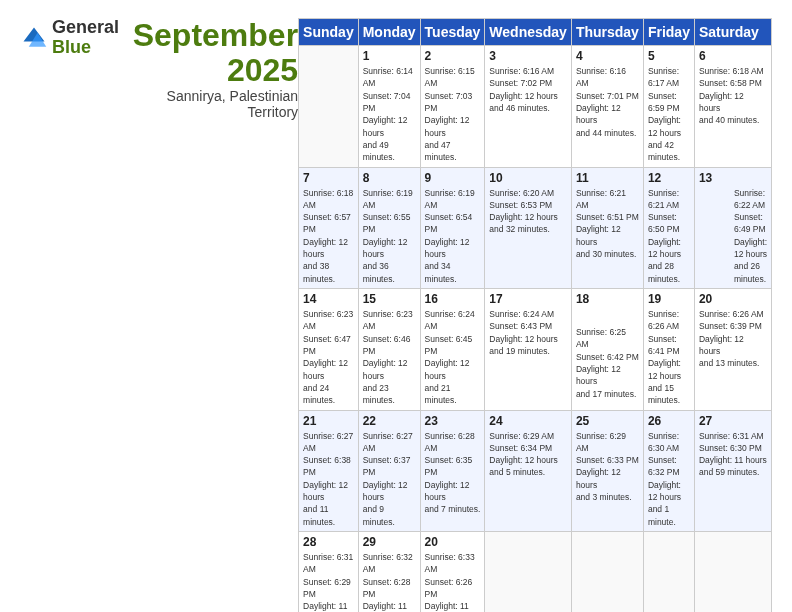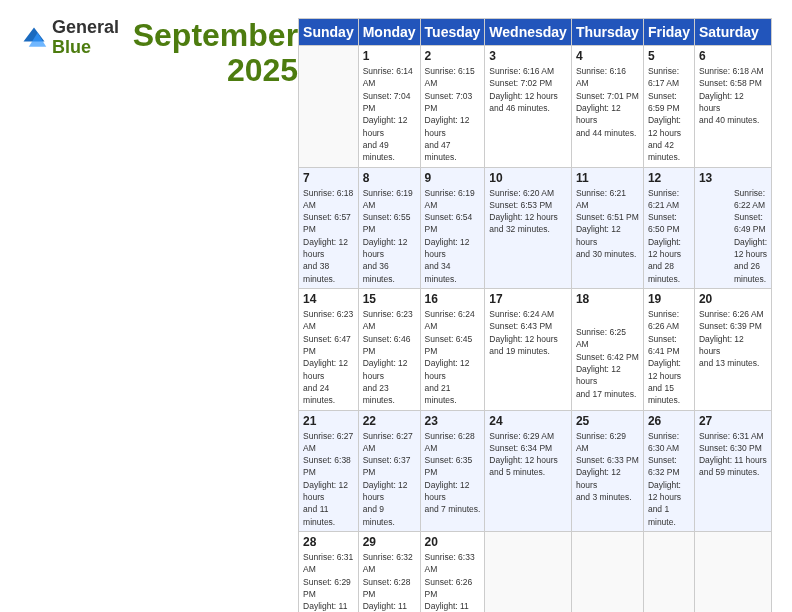--- a/index.html
+++ b/index.html
@@ -105,20 +105,21 @@
         <polygon points="16,4 28,20 4,20" fill="#1a6abf"></polygon>
         <polygon points="20,10 30,26 10,26" fill="#3399ff" opacity="0.7"></polygon>
       </svg>
       <div class="logo-text">
         <span class="logo-general">General</span><br>
         <span class="logo-blue">Blue</span>
       </div>
     </div>
     <div class="title-block">
       <div class="month-title">September 2025</div>
+      <div class="subtitle">Sannirya, Palestinian Territory</div>
     </div>
   </div>
 
   <table class="calendar">
     <thead>
       <tr>
         <th>Sunday</th>
         <th>Monday</th>
         <th>Tuesday</th>
         <th>Wednesday</th>

